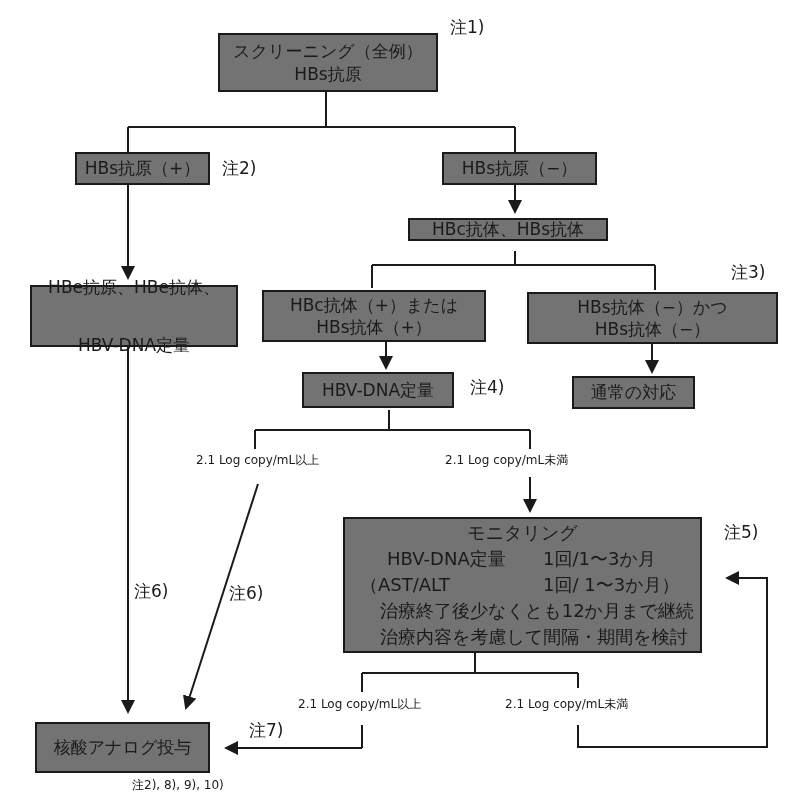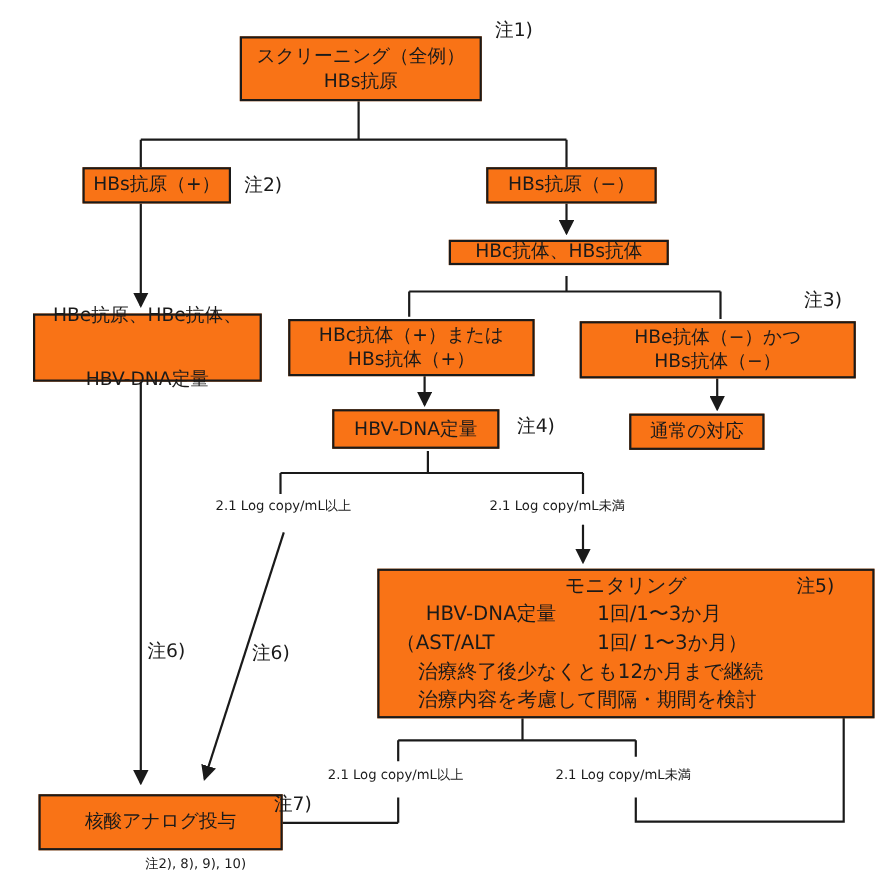--- a/index.html
+++ b/index.html
@@ -2,21 +2,21 @@
 <html><head>
 <meta charset="utf-8">
 <style>
   html,body{margin:0;padding:0;background:#fff;}
   #stage{
     position:relative;width:798px;height:797px;background:#ffffff;overflow:hidden;
     font-family:"DejaVu Sans","Liberation Sans",sans-serif;color:#1a1a1a;
   }
   #connectors{position:absolute;left:0;top:0;width:798px;height:797px;}
   .box{
-    position:absolute;border:2px solid #1a1a1a;background:#f97316;box-sizing:border-box;
+    position:absolute;border:2px solid #1a1a1a;background:#737373;box-sizing:border-box;
     display:flex;flex-direction:column;align-items:center;justify-content:center;
     font-size:17px;line-height:1.3;text-align:center;white-space:nowrap;
   }
   .flabel{position:absolute;font-size:12px;white-space:nowrap;}
   .note{position:absolute;font-size:17px;white-space:nowrap;}
   
   #monitoring{align-items:stretch;justify-content:center;font-size:18px;}
   .mline{line-height:26px;white-space:nowrap;}
   .mc{text-align:center;}
   .mrow{display:flex;text-align:left;}
@@ -86,47 +86,47 @@
   <div class="box" style="left:408px;top:218px;width:200px;height:23px;">
     <div>HBc抗体、HBs抗体</div>
   </div>
 
   <div class="box" style="left:262px;top:290px;width:224px;height:52px;">
     <div>HBc抗体（+）または</div>
     <div>HBs抗体（+）</div>
   </div>
 
   <div class="box" style="left:527px;top:292px;width:251px;height:52px;">
-    <div>HBe抗体（−）かつ</div>
+    <div>HBs抗体（−）かつ</div>
     <div>HBs抗体（−）</div>
   </div>
 
   <div class="box" style="left:302px;top:372px;width:152px;height:36px;">
     <div>HBV-DNA定量</div>
   </div>
 
   <div class="box" style="left:572px;top:376px;width:123px;height:33px;">
     <div>通常の対応</div>
   </div>
 
-  <div class="box" id="monitoring" style="left:343px;top:517px;width:452px;height:136px;">
+  <div class="box" id="monitoring" style="left:343px;top:517px;width:359px;height:136px;">
     <div class="mline mc">モニタリング</div>
     <div class="mline mrow">
       <span class="ml2a">HBV-DNA定量</span>
       <span>1回/1〜3か月</span>
     </div>
     <div class="mline mrow">
       <span class="ml3a">（AST/ALT</span>
       <span>1回/ 1〜3か月）</span>
     </div>
     <div class="mline ml45">治療終了後少なくとも12か月まで継続</div>
     <div class="mline ml45">治療内容を考慮して間隔・期間を検討</div>
   </div>
 
-  <div class="box" style="left:35px;top:722px;width:222px;height:51px;">
+  <div class="box" style="left:35px;top:722px;width:175px;height:51px;">
     <div>核酸アナログ投与</div>
   </div>
 
   <div class="flabel" style="left:196px;top:452px;">2.1 Log copy/mL以上</div>
   <div class="flabel" style="left:445px;top:452px;">2.1 Log copy/mL未満</div>
   <div class="flabel" style="left:298px;top:696px;">2.1 Log copy/mL以上</div>
   <div class="flabel" style="left:505px;top:696px;">2.1 Log copy/mL未満</div>
 
   <div class="note" style="left:450px;top:16px;">注1)</div>
   <div class="note" style="left:222px;top:157px;">注2)</div>

